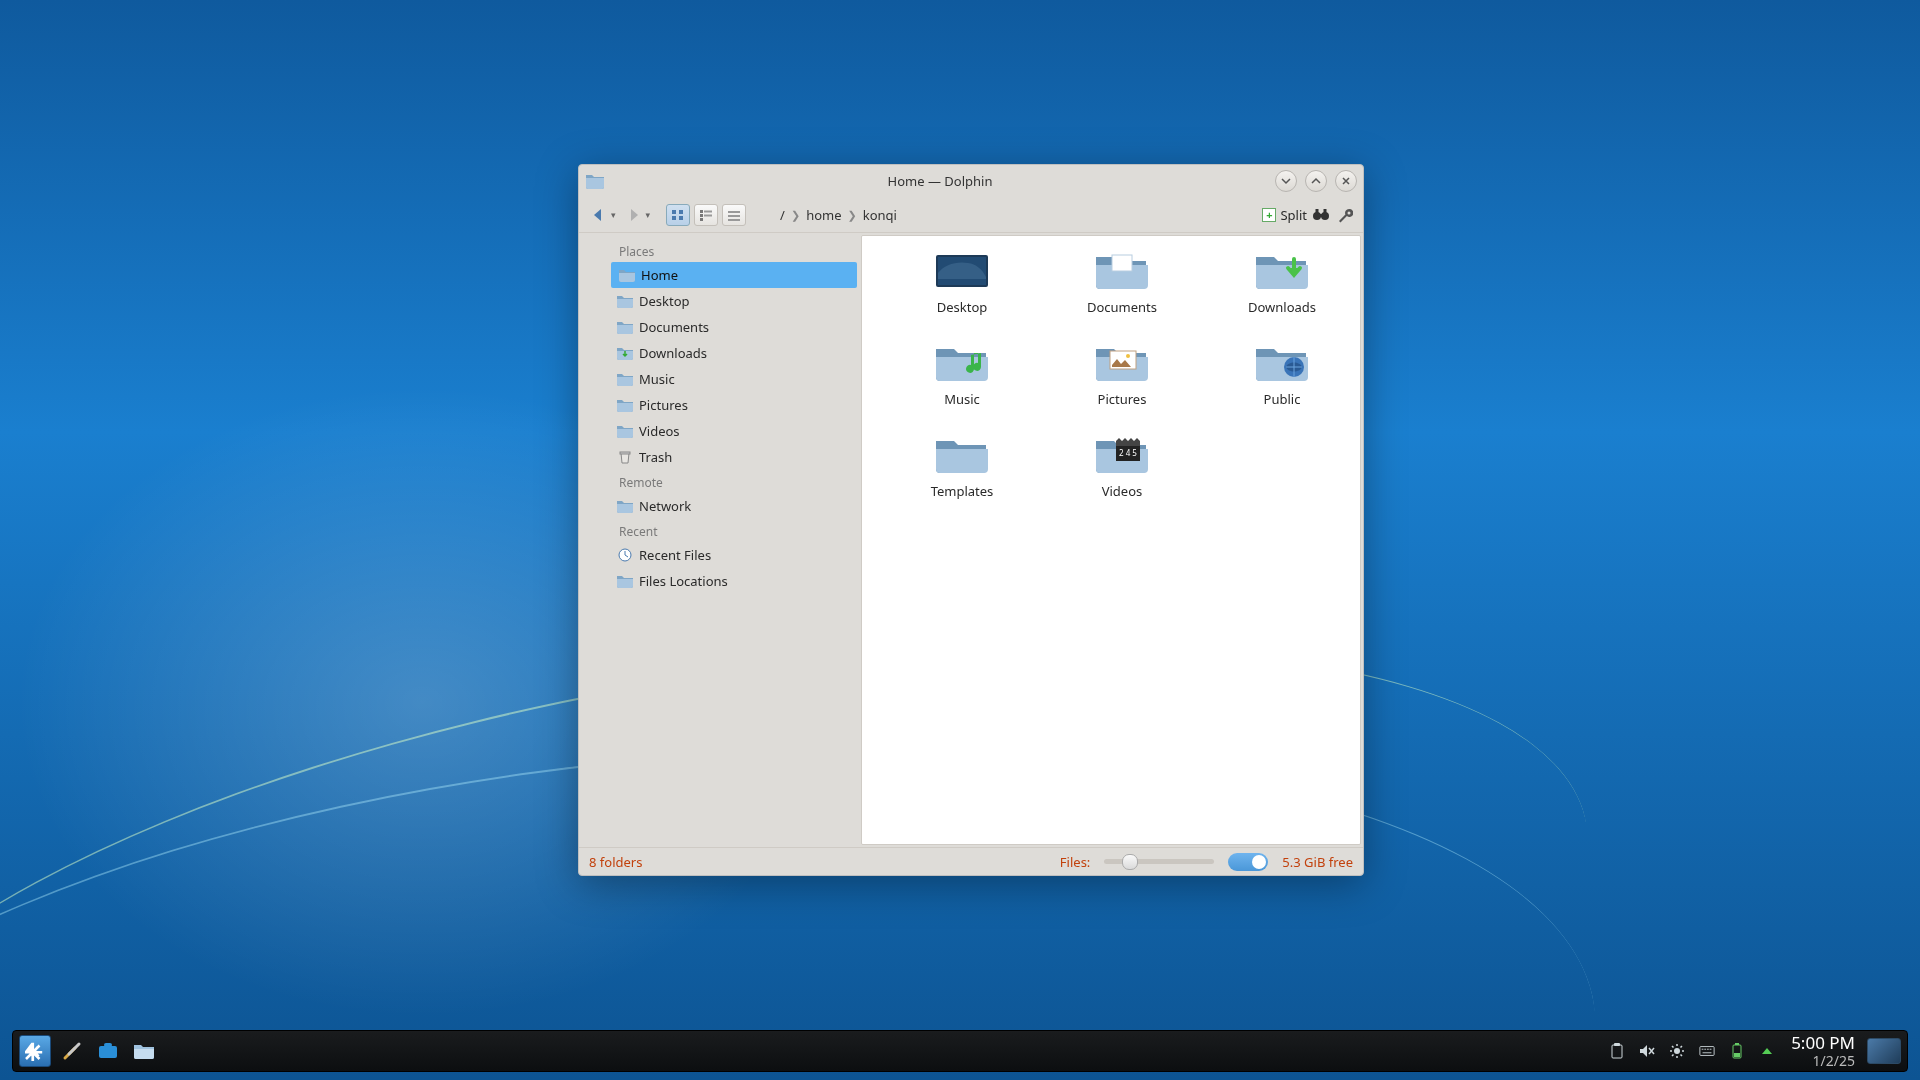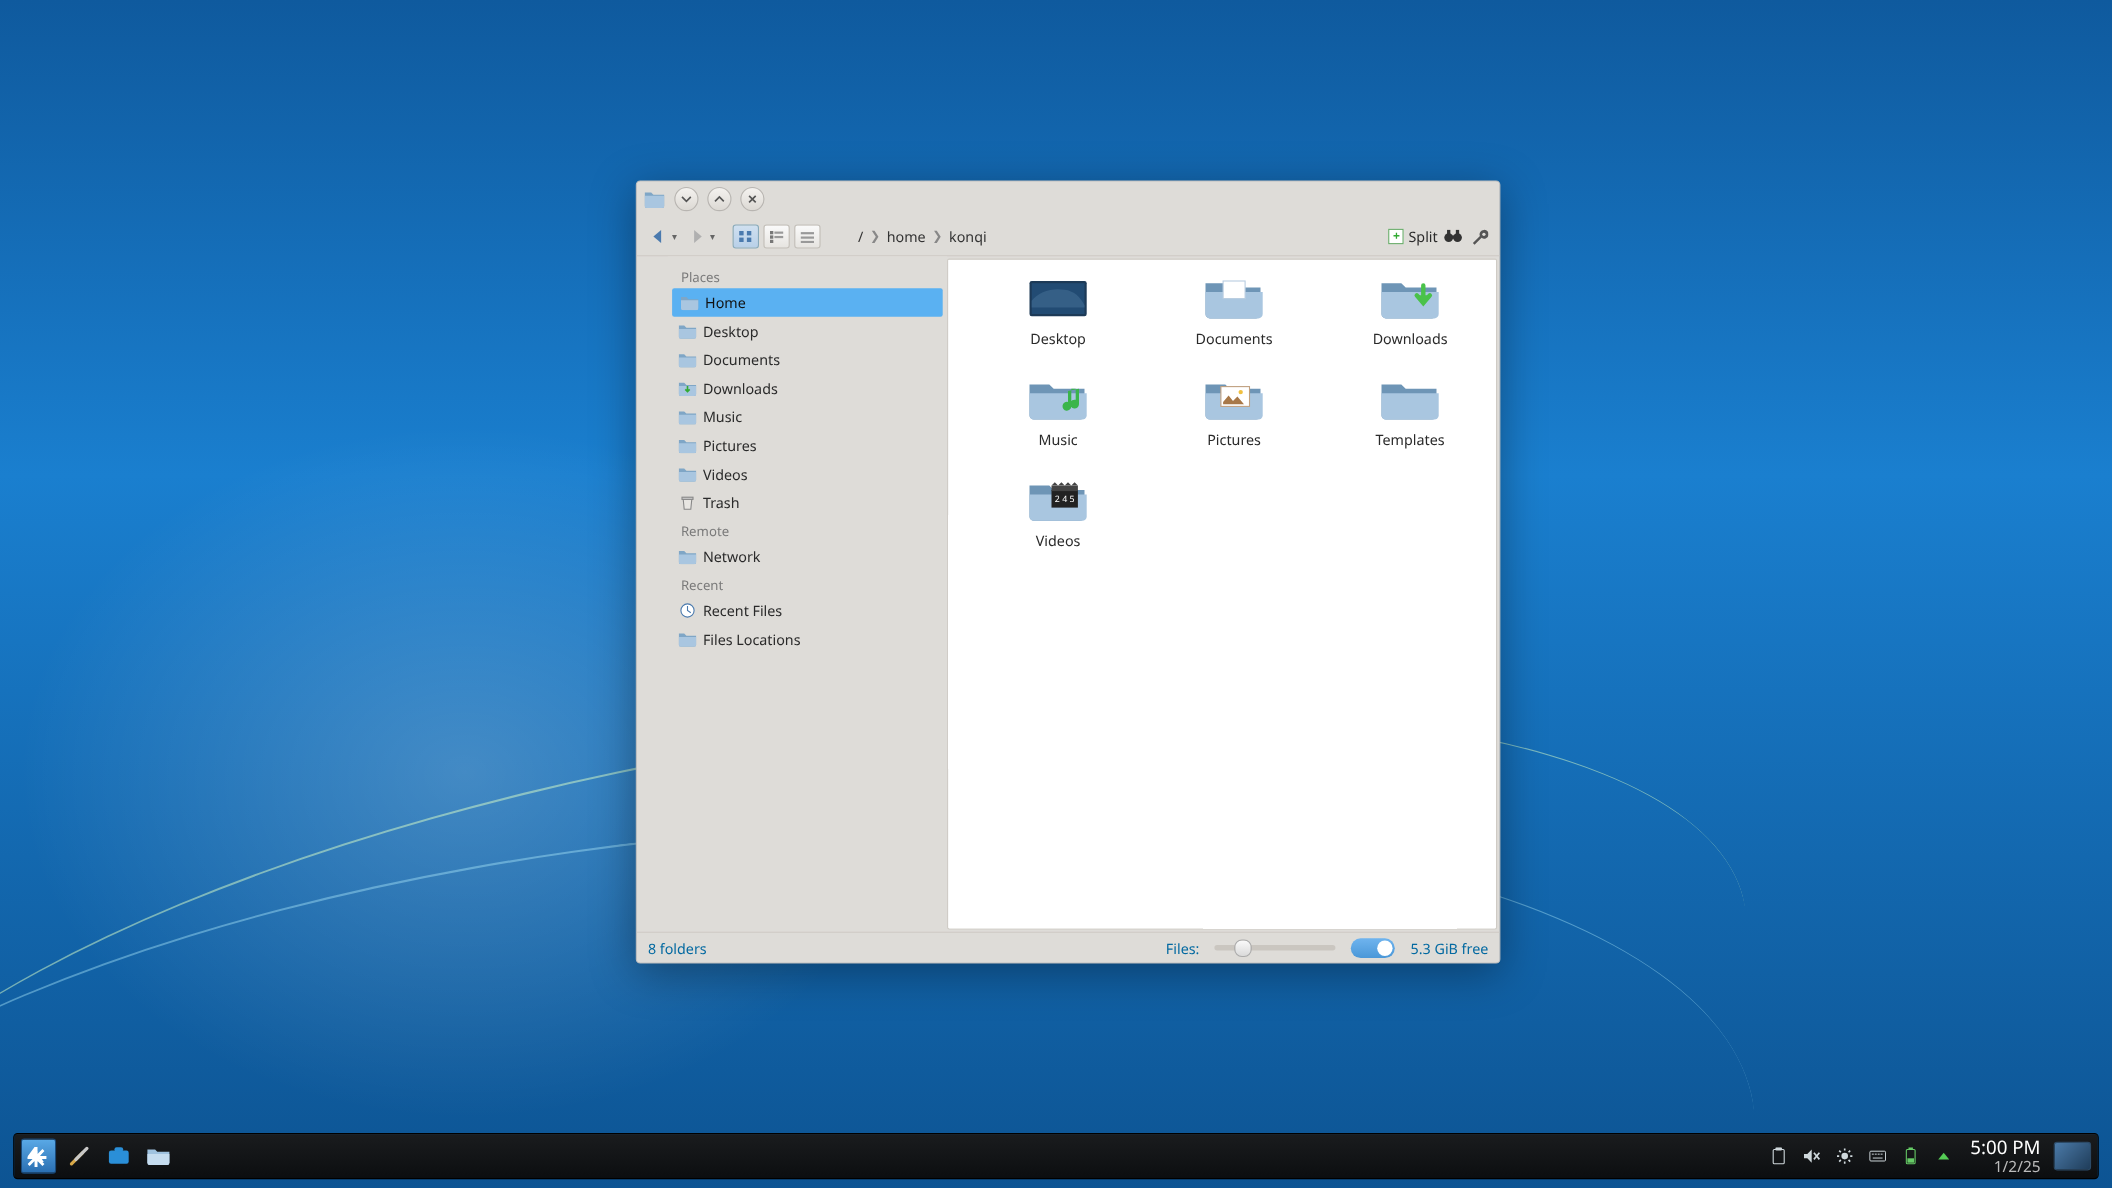--- a/index.html
+++ b/index.html
@@ -77,21 +77,21 @@
 .sb-item.active { background:#5ab1f2; color:#111; border-radius:2px; margin:0 2px; }
 .sb-icon { width:16px; height:16px; display:flex; align-items:center; justify-content:center; }
 
 .content { flex:1; background:#ffffff; margin:2px 2px 2px 0; border:1px solid #cfcbc5; border-radius:2px; overflow:auto; }
 .grid { display:grid; grid-template-columns:repeat(3, 160px); gap:24px 0; padding:12px 20px; justify-content:start; }
 .item { display:flex; flex-direction:column; align-items:center; gap:6px; }
 .item-label { font-size:13px; color:#2a2a2a; }
 .folder-icon { width:60px; height:44px; display:flex; align-items:center; justify-content:center; }
 
 
-.statusbar { height:28px; display:flex; align-items:center; padding:0 10px; gap:14px; font-size:13px; color:#0369a1; border-top:1px solid #cfcbc5; }
+.statusbar { height:28px; display:flex; align-items:center; padding:0 10px; gap:14px; font-size:13px; color:#c2410c; border-top:1px solid #cfcbc5; }
 .statusbar .spacer { flex:1; }
 .zoom-slider { width:110px; height:5px; background:#cac6c0; border-radius:3px; position:relative; }
 .zoom-slider::after { content:""; position:absolute; left:18px; top:-5px; width:14px; height:14px; border-radius:7px; background:linear-gradient(#fafafa,#dadada); border:1px solid #aaa; }
 .view-toggle { width:40px; height:18px; border-radius:9px; background:linear-gradient(#6fb4ee,#4a97d8); position:relative; }
 .view-toggle::after { content:""; position:absolute; right:2px; top:2px; width:14px; height:14px; border-radius:7px; background:#fff; }
 
 
 .taskbar {
   position:absolute; left:12px; right:12px; bottom:8px; height:42px;
   background:linear-gradient(#1a1c1e 0%, #0c0e10 100%);
@@ -123,20 +123,21 @@
 
 <div class="window">
 
   <div class="titlebar">
     <span class="tb-icon">
       <svg width="18" height="16" viewBox="0 0 18 16">
           <path class="fld-back" d="M0 2h6l2 2h10v10a2 2 0 0 1-2 2H2a2 2 0 0 1-2-2z"></path>
           <path class="fld-front" d="M0 5h18v9a2 2 0 0 1-2 2H2a2 2 0 0 1-2-2z"></path>
         </svg>
     </span>
+    <div class="title-text">Home — Dolphin</div>
     <div class="tb-btn">
       <svg width="10" height="10" viewBox="0 0 10 10">
           <path d="M1 3 L5 7 L9 3" fill="none" stroke="#555" stroke-width="1.5"></path>
         </svg>
     </div>
     <div class="tb-btn">
       <svg width="10" height="10" viewBox="0 0 10 10">
           <path d="M1 7 L5 3 L9 7" fill="none" stroke="#555" stroke-width="1.5"></path>
         </svg>
     </div>
@@ -384,20 +385,32 @@
                 <path class="fld-shade" d="M2 8h18l4 4h28v24a4 4 0 0 1-4 4H6a4 4 0 0 1-4-4z"></path>
                 <path class="fld-front" d="M2 16h52v20a4 4 0 0 1-4 4H6a4 4 0 0 1-4-4z"></path>
                 <rect x="16" y="10" width="26" height="18" fill="#fff" stroke="#c0a080"></rect>
                 <path d="M18 24l5-6 4 5 4-4 6 7H18z" fill="#a87848"></path>
                 <circle cx="34" cy="15" r="2" fill="#f0c040"></circle>
               </svg>
           </span>
           <span class="item-label">Pictures</span>
         </div>
 
+        <div class="item">
+          <span class="folder-icon">
+            <svg width="56" height="42" viewBox="0 0 56 42">
+                <path class="fld-shade" d="M2 8h18l4 4h28v24a4 4 0 0 1-4 4H6a4 4 0 0 1-4-4z"></path>
+                <path class="fld-front" d="M2 16h52v20a4 4 0 0 1-4 4H6a4 4 0 0 1-4-4z"></path>
+                <circle cx="40" cy="26" r="10" fill="#3a74b8"></circle>
+                <path d="M32 26c2-6 14-6 16 0-2 6-14 6-16 0z" fill="#2a5a94"></path>
+                <path d="M40 16v20M32 26h16" stroke="#6aa3dd" stroke-width="1"></path>
+              </svg>
+          </span>
+          <span class="item-label">Public</span>
+        </div>
 
         <div class="item">
           <span class="folder-icon">
             <svg width="56" height="42" viewBox="0 0 56 42">
                 <path class="fld-shade" d="M2 8h18l4 4h28v24a4 4 0 0 1-4 4H6a4 4 0 0 1-4-4z"></path>
                 <path class="fld-front" d="M2 16h52v20a4 4 0 0 1-4 4H6a4 4 0 0 1-4-4z"></path>
               </svg>
           </span>
           <span class="item-label">Templates</span>
         </div>

